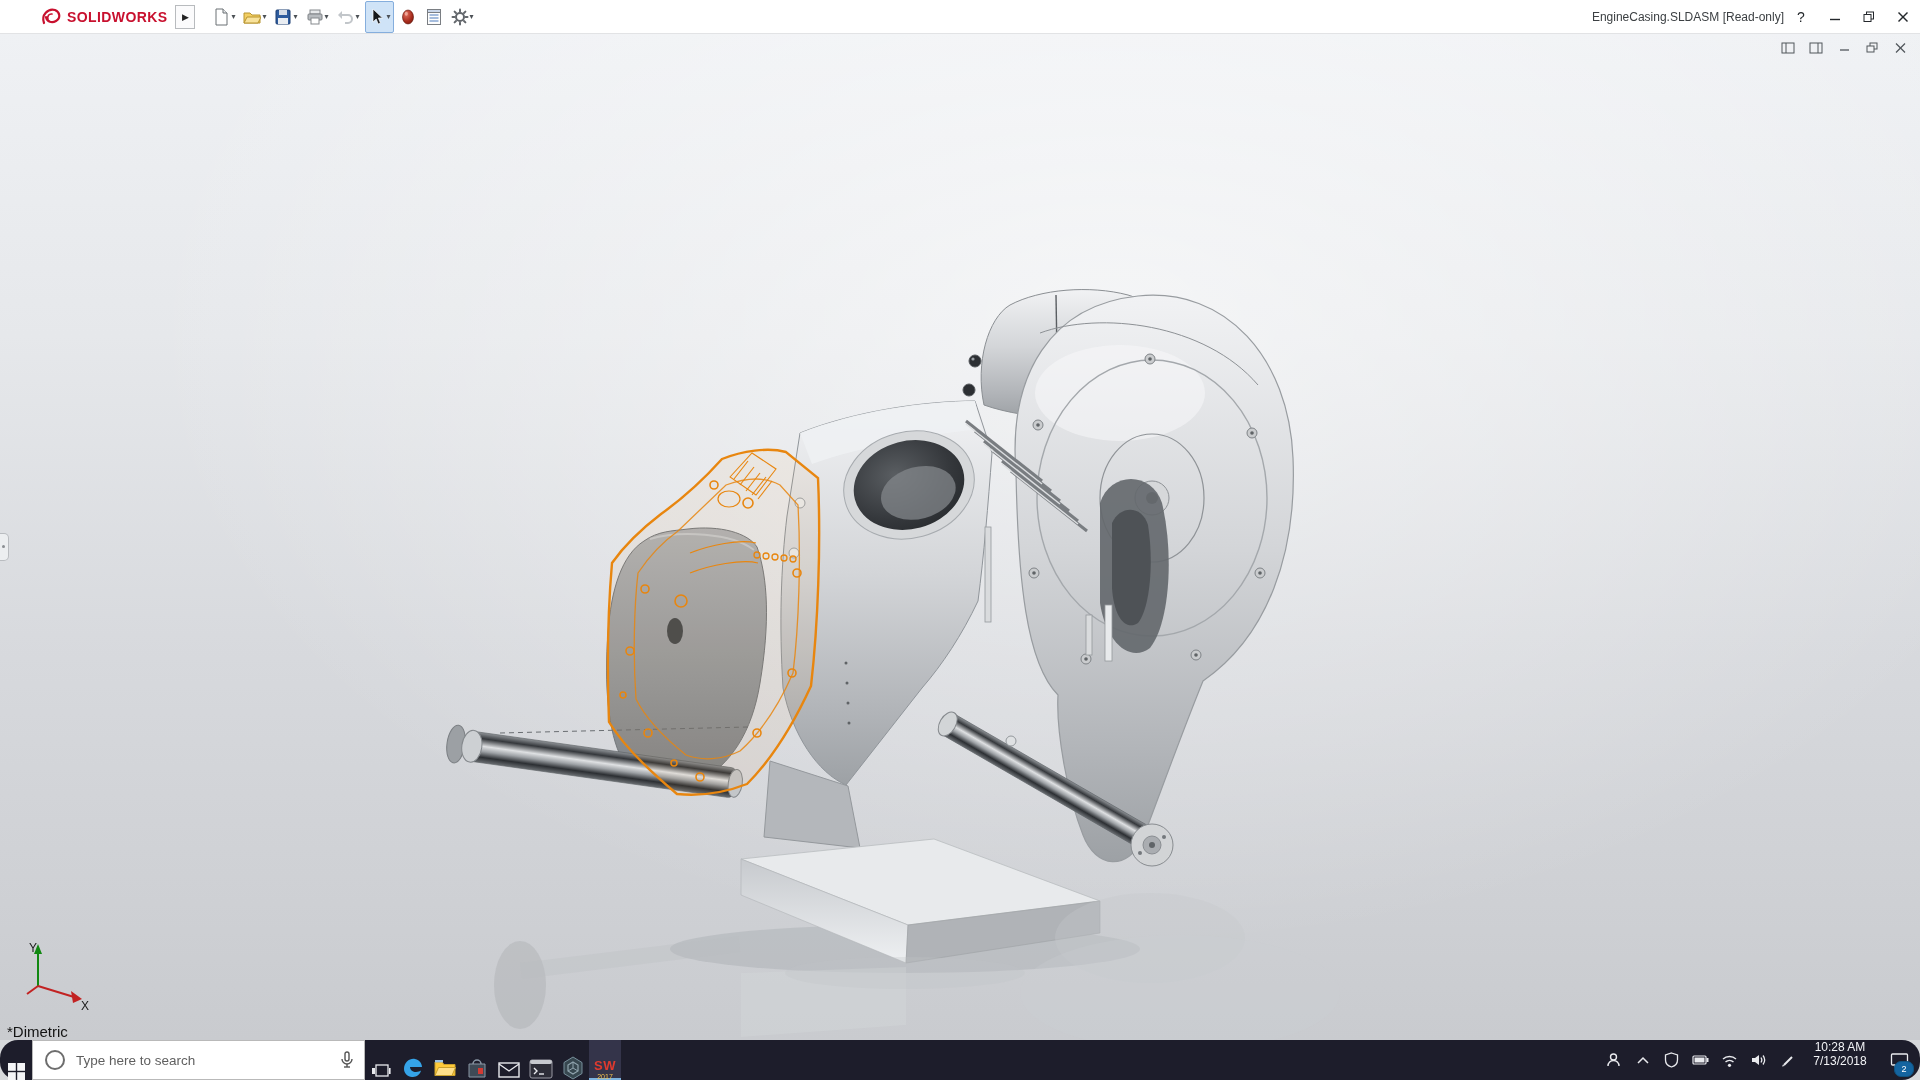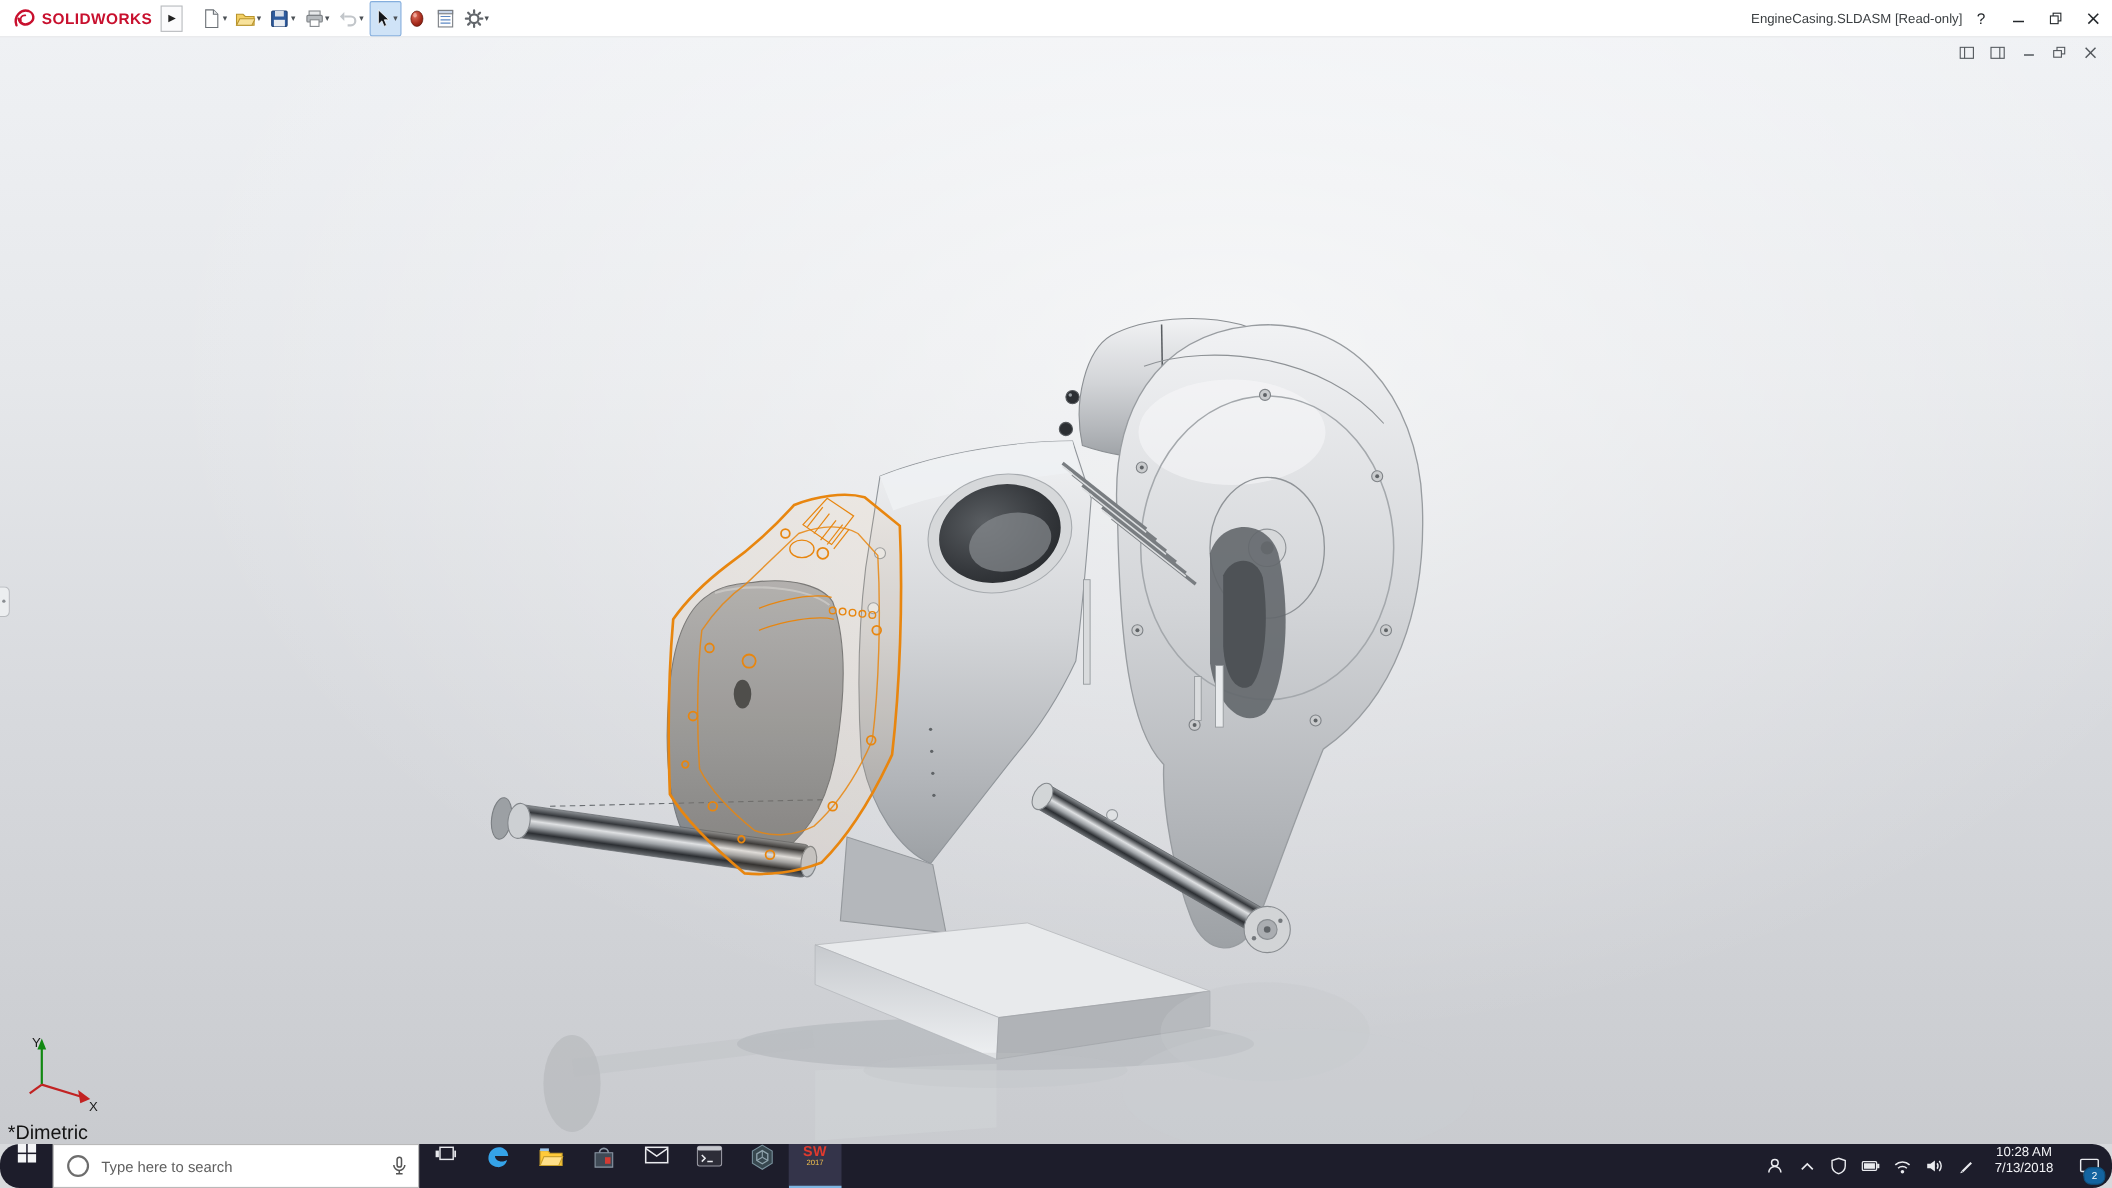--- a/index.html
+++ b/index.html
@@ -6,50 +6,50 @@
     font-family:"Liberation Sans","DejaVu Sans",sans-serif;background:#d7d9dc;}
   :root{
     --selection_orange:#e8860f;
     --brand_red:#c8102e;
     --taskbar_bg:#1d1d2b;
     --active_tool_bg:#cfe3f7;
   }
   
   .titlebar{position:absolute;top:0;left:0;right:0;height:33px;background:#ffffff;
     border-bottom:1px solid #e2e3e5;display:flex;align-items:center;z-index:30;}
-  .brand{display:flex;align-items:center;gap:4px;padding-left:10px;}
+  .brand{display:flex;align-items:center;gap:4px;padding-left:10px;margin-left:29px;}
   .brand-text{font-weight:bold;font-size:14px;letter-spacing:.4px;color:var(--brand_red);}
   .flyout{width:18px;height:22px;border:1px solid #b8bbbe;display:flex;align-items:center;
     justify-content:center;margin-left:8px;font-size:9px;color:#222;background:#fbfbfc;}
   .qat{display:flex;align-items:center;margin-left:14px;gap:2px;}
   .tbtn{display:flex;align-items:center;height:26px;padding:2px 2px;border:1px solid transparent;border-radius:2px;}
   .tbtn.active{background:var(--active_tool_bg);border-color:#85aedd;}
   .caret{font-size:8px;color:#4c5156;margin-left:1px;}
   .ttl{flex:1;text-align:right;font-size:12px;color:#3c4043;white-space:nowrap;overflow:hidden;}
   .winbtns{display:flex;align-items:center;height:33px;}
   .wbtn{width:34px;height:33px;display:flex;align-items:center;justify-content:center;
     color:#24282c;font-size:14px;}
   
   .viewport{position:absolute;top:33px;left:0;right:0;bottom:40px;overflow:hidden;
     background:linear-gradient(180deg,#eff1f4 0%,#e6e8eb 30%,#d7d9dd 62%,#c9cbcf 100%);}
   .viewport::before{content:"";position:absolute;inset:0;pointer-events:none;
     background:radial-gradient(ellipse at 58% 28%,rgba(255,255,255,.55),rgba(255,255,255,0) 62%);}
   .model-svg{position:absolute;inset:0;width:100%;height:100%;}
   .doc-controls{position:absolute;top:6px;right:10px;display:flex;gap:8px;z-index:5;}
   .dc{width:20px;height:18px;display:flex;align-items:center;justify-content:center;}
-  .view-label{position:absolute;left:7px;bottom:0px;font-size:18px;color:#141414;z-index:6;}
+  .view-label{position:absolute;left:7px;bottom:0px;font-size:15px;color:#141414;z-index:6;}
   .triad{position:absolute;left:24px;bottom:28px;z-index:5;}
   .left-handle{position:absolute;left:0;top:500px;width:8px;height:26px;background:#eceef0;
     border:1px solid #b9bcc0;border-left:none;border-radius:0 5px 5px 0;z-index:5;}
   .left-handle::after{content:"";position:absolute;left:2px;top:11px;width:3px;height:3px;
     border-radius:50%;background:#8a8e92;}
   
   .taskbar{position:absolute;left:0;right:0;bottom:0;height:40px;background:var(--taskbar_bg);
     display:flex;align-items:stretch;z-index:40;color:#e9eaee;border-radius:18px;}
-  .tb-btn{width:48px;display:flex;align-items:flex-start;justify-content:center;flex:0 0 auto;}
+  .tb-btn{width:32px;display:flex;align-items:flex-end;justify-content:center;flex:0 0 auto;}
   .tb-btn.active{background:#34344a;box-shadow:inset 0 -2px 0 #7db4e0;}
   .search{width:333px;background:#ffffff;display:flex;align-items:center;flex:0 0 auto;
     border:1px solid #b9b9b9;box-sizing:border-box;}
   .search .ring{width:16px;height:16px;border:2px solid #6d6d6d;border-radius:50%;margin:0 9px 0 12px;flex:0 0 auto;}
   .search input{flex:1;border:none;outline:none;font-size:13.5px;color:#444;background:transparent;
     font-family:"Liberation Sans",sans-serif;}
   .search input::placeholder{color:#5f5f5f;opacity:1;}
   .search .mic{margin:0 10px;flex:0 0 auto;display:flex;}
   .sw-icon{display:flex;flex-direction:column;align-items:center;line-height:1;}
   .sw-icon .sw-top{font-weight:bold;font-size:13px;color:#e03a2e;letter-spacing:.5px;}

